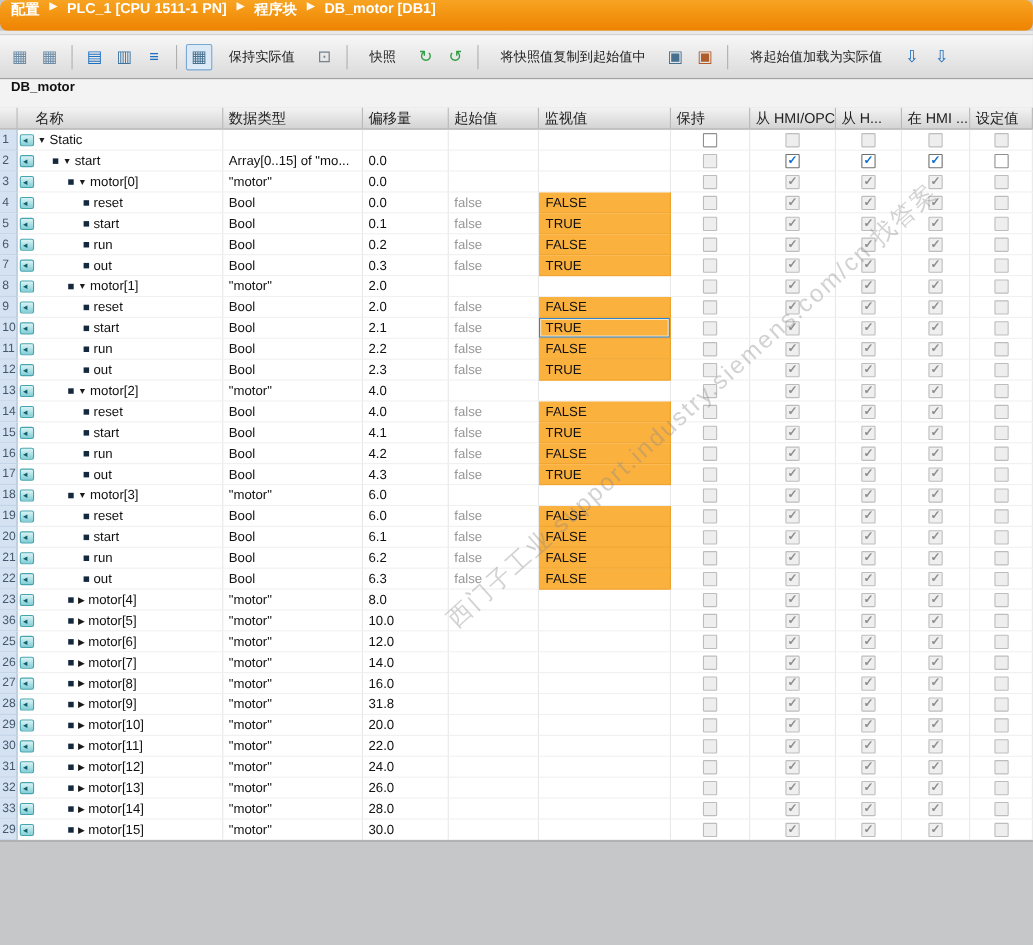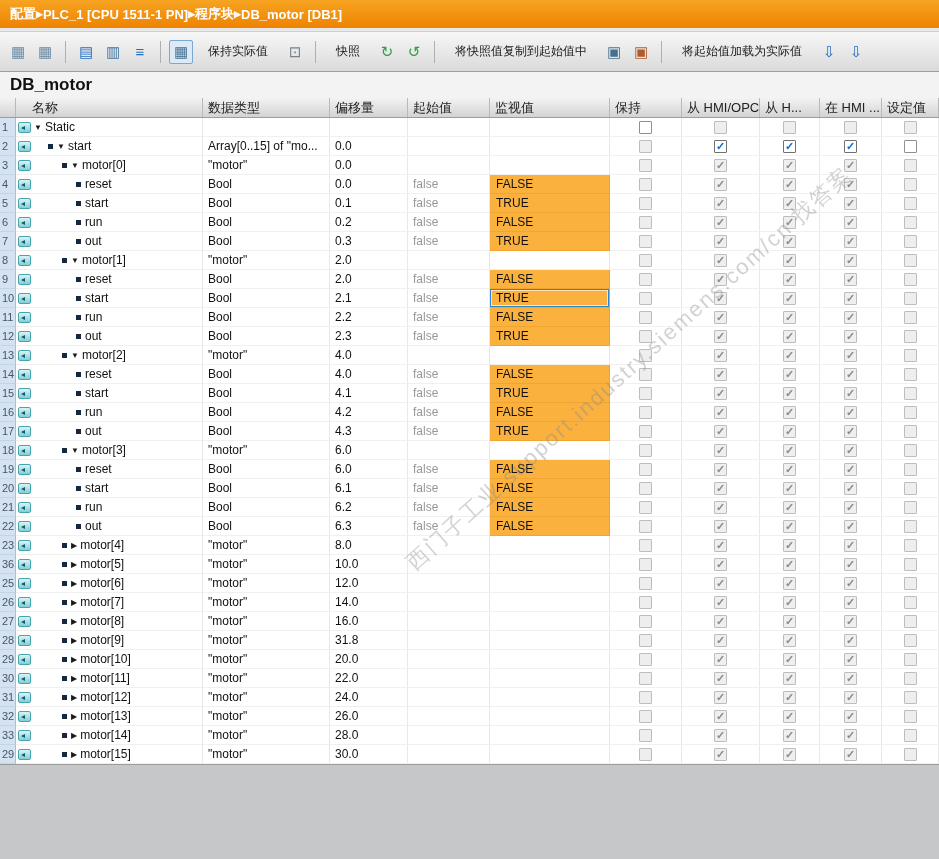--- a/index.html
+++ b/index.html
@@ -1,36 +1,36 @@
 <!DOCTYPE html>
 <html><head>
 <meta charset="utf-8">
 <style>
   * { box-sizing: border-box; }
   html,body { margin:0; padding:0; }
   body { font-family:"Liberation Sans", sans-serif; }
   .app { position:relative; width:939px; height:859px; background:#c6c7c9; overflow:hidden; }
 
   
-  .breadcrumb { height:28px; background:linear-gradient(#f7a422,#ee8300); display:flex; align-items:center; padding:0 10px; color:#fff; font-weight:bold; font-size:13px; }
+  .breadcrumb { height:28px; background:linear-gradient(#f7a422,#ee8300); display:flex; align-items:flex-start; padding:0 10px; gap:9px; color:#fff; font-weight:bold; font-size:13px;border-radius:7px; }
   .bc-item { white-space:nowrap; cursor:default; }
   .bc-sep { font-size:9px; opacity:.95; }
 
   .substrip { height:4px; background:#e8e8e8; border-bottom:1px solid #cfcfcf; }
 
   
   .toolbar { height:40px; background:linear-gradient(#f7f7f7,#dadada); border-bottom:1px solid #9d9d9d; display:flex; align-items:center; padding:0 6px; gap:3px; font-size:12px; }
   .tb-btn { width:24px; height:24px; display:flex; align-items:center; justify-content:center; border:1px solid transparent; border-radius:2px; }
   .tb-btn.pressed { border-color:#7aa7d4; background:#dce9f6; }
   .tb-ico { font-size:15px; line-height:1; }
   .tb-sep { width:1px; height:22px; background:#b0b0b0; margin:0 5px; flex:none; }
   .tb-label { color:#1a1a1a; margin:0 12px; white-space:nowrap; }
 
   
-  .title-bar { height:26px; background:#f3f3f3; display:flex; align-items:center; padding:0 10px; font-weight:bold; font-size:17px; color:#111; }
+  .title-bar { height:26px; background:#f3f3f3; display:flex; align-items:flex-start; padding:0 10px; font-weight:bold; font-size:12px; color:#111; }
 
   
   .thead, .trow { display:grid; grid-template-columns:16px 187px 127px 78px 82px 120px 72px 78px 60px 62px 57px; }
   .thead { height:20px; background:linear-gradient(#f3f3f3,#d3d3d3); border-bottom:1px solid #9d9d9d; font-size:13px; color:#222; }
   .hc { display:flex; align-items:center; padding:0 5px; border-right:1px solid #b9b9b9; white-space:nowrap; overflow:hidden; }
   .hc.name { padding-left:16px; }
   .tbody { background:#fff; }
   .trow { height:19px; font-size:12px; background:#fff; }
   .c { display:flex; align-items:center; border-right:1px solid #e8e8e8; border-bottom:1px solid #f0f0f0; overflow:hidden; white-space:nowrap; padding:0 5px; color:#111; }
   .c.num { background:#d4e2f2; border-right:1px solid #a9bdd3; border-bottom:1px solid #c3d4e7; color:#45576b; font-size:11px; padding:0 2px; }

